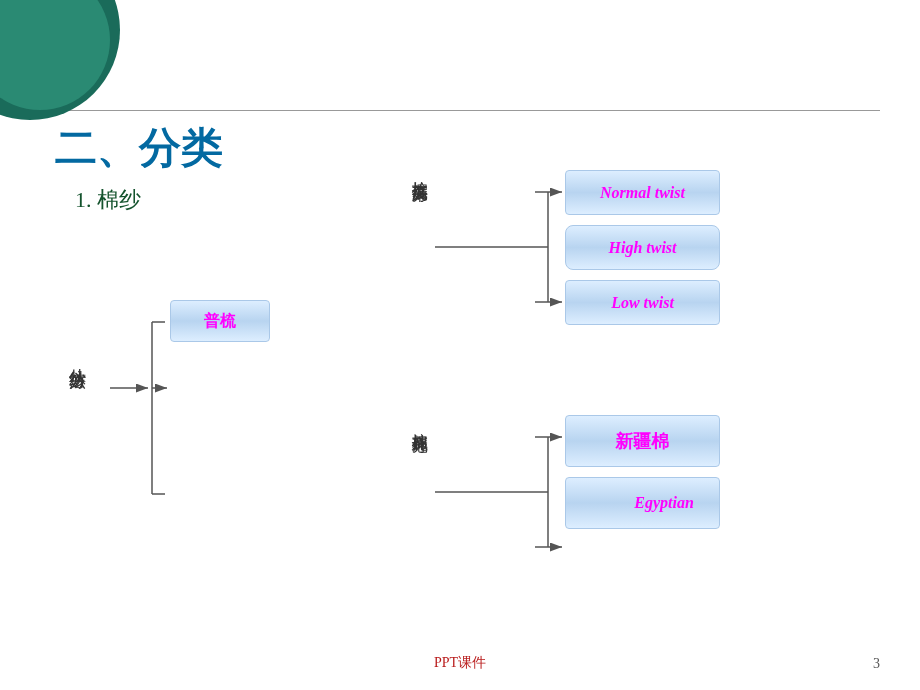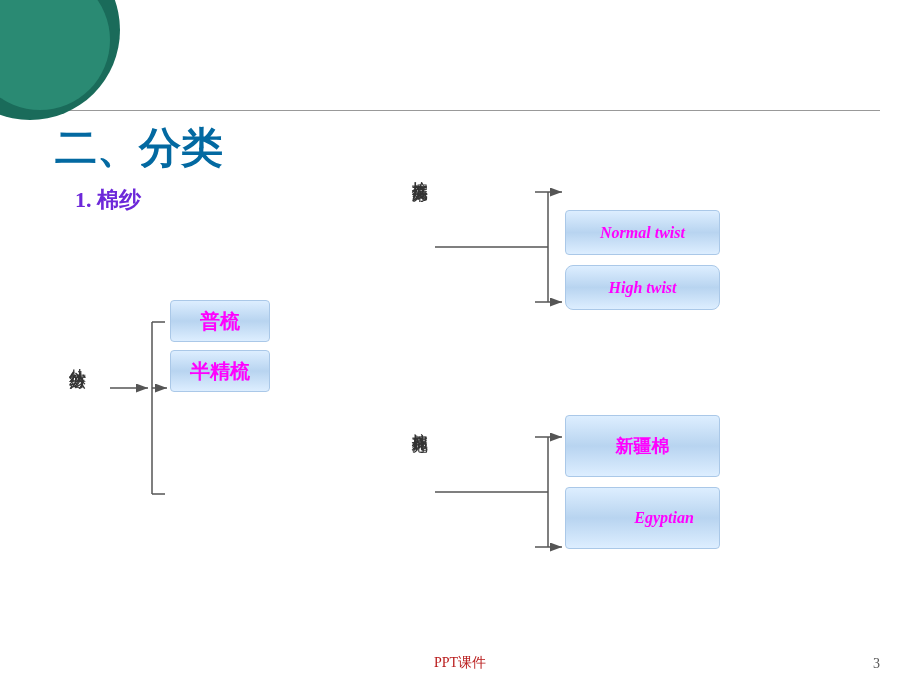--- a/index.html
+++ b/index.html
@@ -54,22 +54,21 @@
       color: #0369a1;
       font-family: "SimHei", "Microsoft YaHei", sans-serif;
     }
 
     
     .subtitle {
       position: absolute;
       top: 185px;
       left: 75px;
       font-size: 22px;
-      color: #6d28d9;
-      font-weight: bold;
+      color: #14532d;
     }
 
     
     .box-blue {
       background: linear-gradient(180deg, #ddeeff 0%, #b8d4f0 50%, #ddeeff 100%);
       border: 1px solid #aac8e8;
       border-radius: 4px;
       display: flex;
       align-items: center;
       justify-content: center;
@@ -83,21 +82,21 @@
       position: absolute;
       top: 300px;
       left: 170px;
       display: flex;
       flex-direction: column;
       gap: 8px;
     }
     .left-boxes .box-blue {
       width: 100px;
       height: 42px;
-      font-size: 20px;
+      font-size: 16px;
     }
 
     
     .right-boxes-top {
       position: absolute;
       top: 170px;
       left: 565px;
       display: flex;
       flex-direction: column;
       gap: 10px;
@@ -113,21 +112,21 @@
     .right-boxes-bottom {
       position: absolute;
       top: 415px;
       left: 565px;
       display: flex;
       flex-direction: column;
       gap: 10px;
     }
     .right-boxes-bottom .box-blue {
       width: 155px;
-      height: 62px;
+      height: 52px;
       font-size: 16px;
       font-style: italic;
     }
     .box-chinese {
       font-style: normal;
       font-size: 18px;
     }
 
     
     .footer {
@@ -168,28 +167,28 @@
 <div class="divider"></div>
 
 <div class="title">二、分类</div>
 
 <div class="subtitle">1. 棉纱</div>
 
 <div style="position:absolute; top:355px; left:62px; font-size:17px; color:#333; line-height:1.7; writing-mode:vertical-rl; text-orientation:upright; letter-spacing:1px;">从纺纱方法</div>
 
 <div class="left-boxes">
   <div class="box-blue">普梳</div>
-  <div class="box-blue">半精梳</div>
 </div>
 
 <div style="position:absolute; top:168px; left:405px; font-size:16px; color:#333; line-height:1.8; writing-mode:vertical-rl; text-orientation:upright; letter-spacing:1px;">按捻度高低来分</div>
 
 <div class="right-boxes-top">
-  <div class="box-blue" style="font-style:italic; font-weight:bold;margin-top:40px;">Normal twist</div>
+  <div class="box-blue" style="font-style:italic; font-weight:bold;">Normal twist</div>
   <div class="box-blue" style="font-style:italic; font-weight:bold;border-radius:8px;">High twist</div>
+  <div class="box-blue" style="font-style:italic; font-weight:bold;">Low twist</div>
 </div>
 
 <div style="position:absolute; top:420px; left:405px; font-size:16px; color:#333; line-height:1.8; writing-mode:vertical-rl; text-orientation:upright; letter-spacing:1px;">按棉花产地分</div>
 
 <div class="right-boxes-bottom">
   <div class="box-blue box-chinese" style="font-style:normal; font-size:18px;">新疆棉</div>
   <div class="box-blue" style="font-style:italic; font-weight:bold;padding-left:43px;">Egyptian</div>
 </div>
 
 <svg class="svg-overlay" xmlns="http://www.w3.org/2000/svg">

